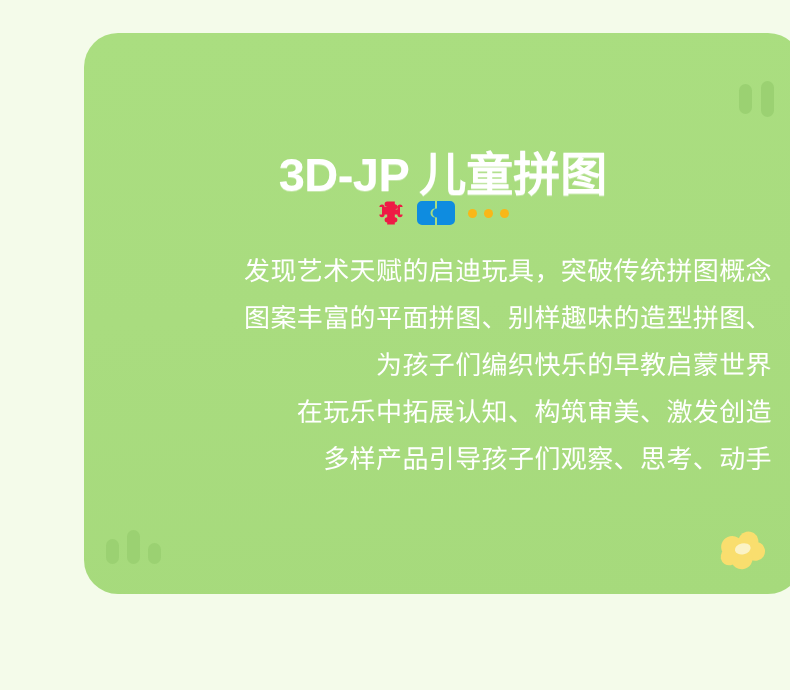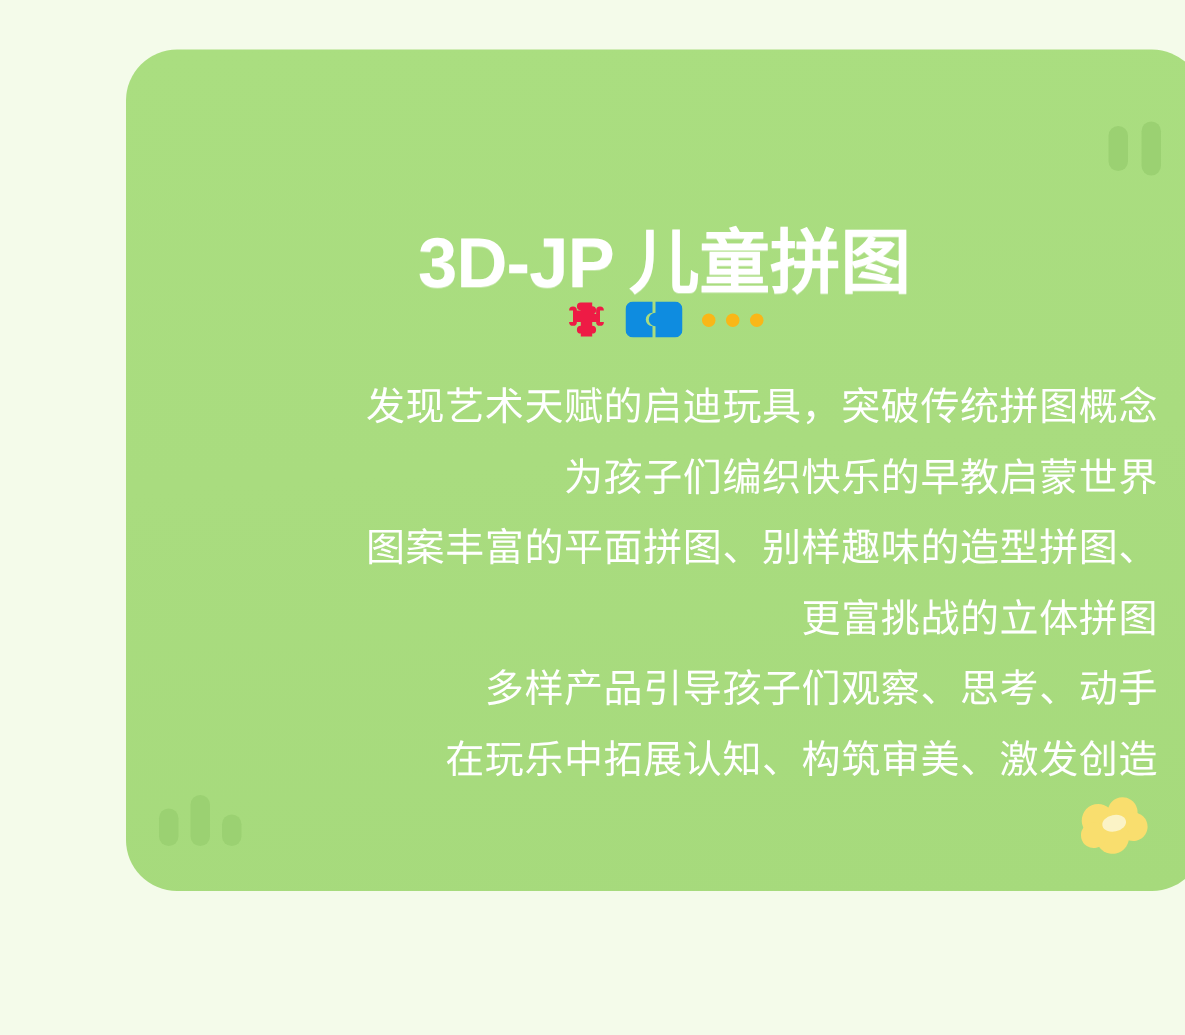--- a/index.html
+++ b/index.html
@@ -176,21 +176,20 @@
 
       <span class="dots">
         <span class="dot"></span>
         <span class="dot"></span>
         <span class="dot"></span>
       </span>
     </div>
 
     <div class="hero-body">
       <p>发现艺术天赋的启迪玩具，突破传统拼图概念</p>
+      <p>图案丰富的平面拼图、别样趣味的造型拼图、</p>
       <p>为孩子们编织快乐的早教启蒙世界</p>
-      <p>图案丰富的平面拼图、别样趣味的造型拼图、</p>
-      <p>更富挑战的立体拼图</p>
+      <p>在玩乐中拓展认知、构筑审美、激发创造</p>
       <p>多样产品引导孩子们观察、思考、动手</p>
-      <p>在玩乐中拓展认知、构筑审美、激发创造</p>
     </div>
 
   </div>
 </div>
 
 </body></html>

